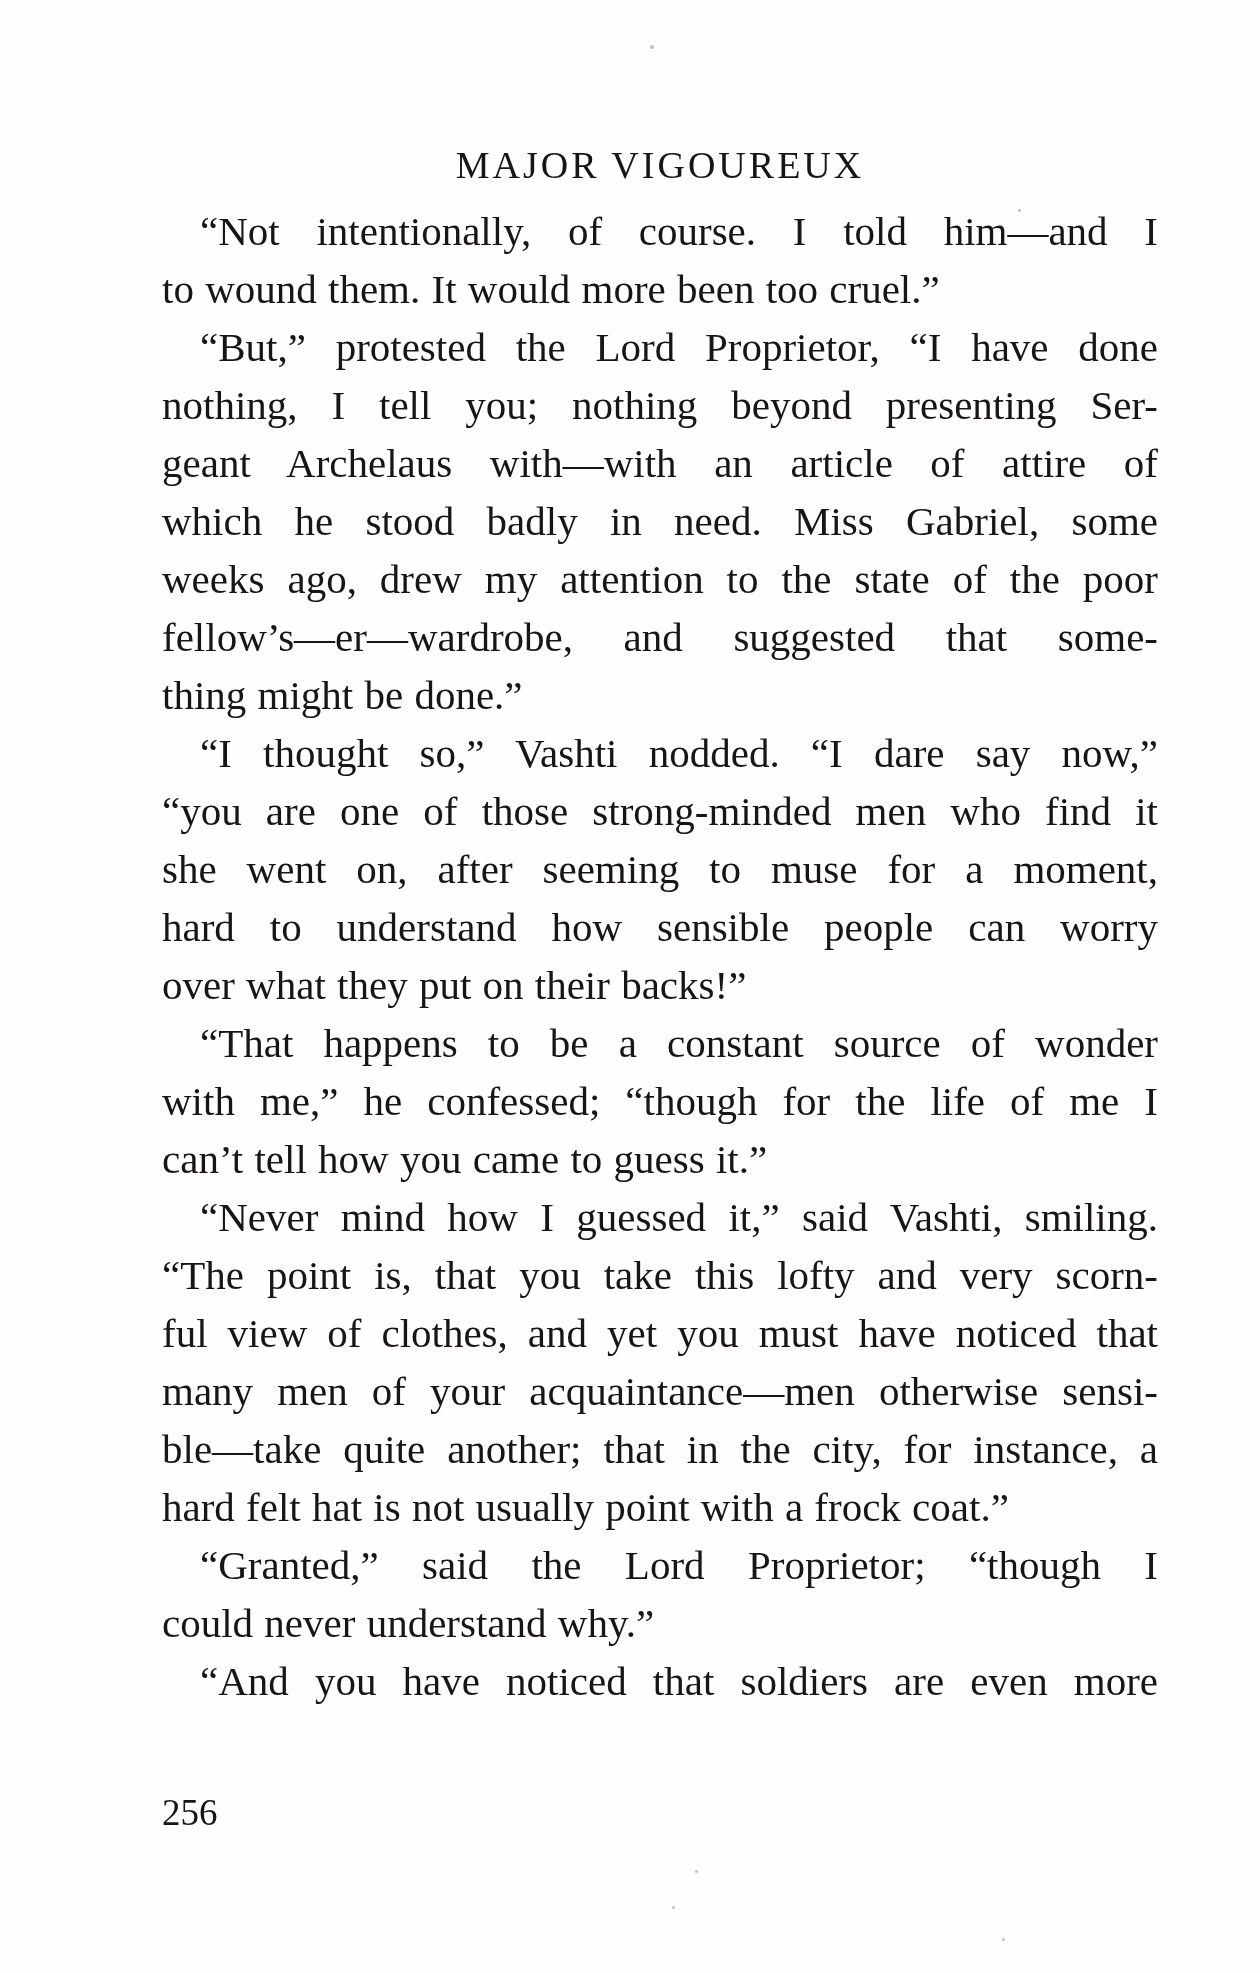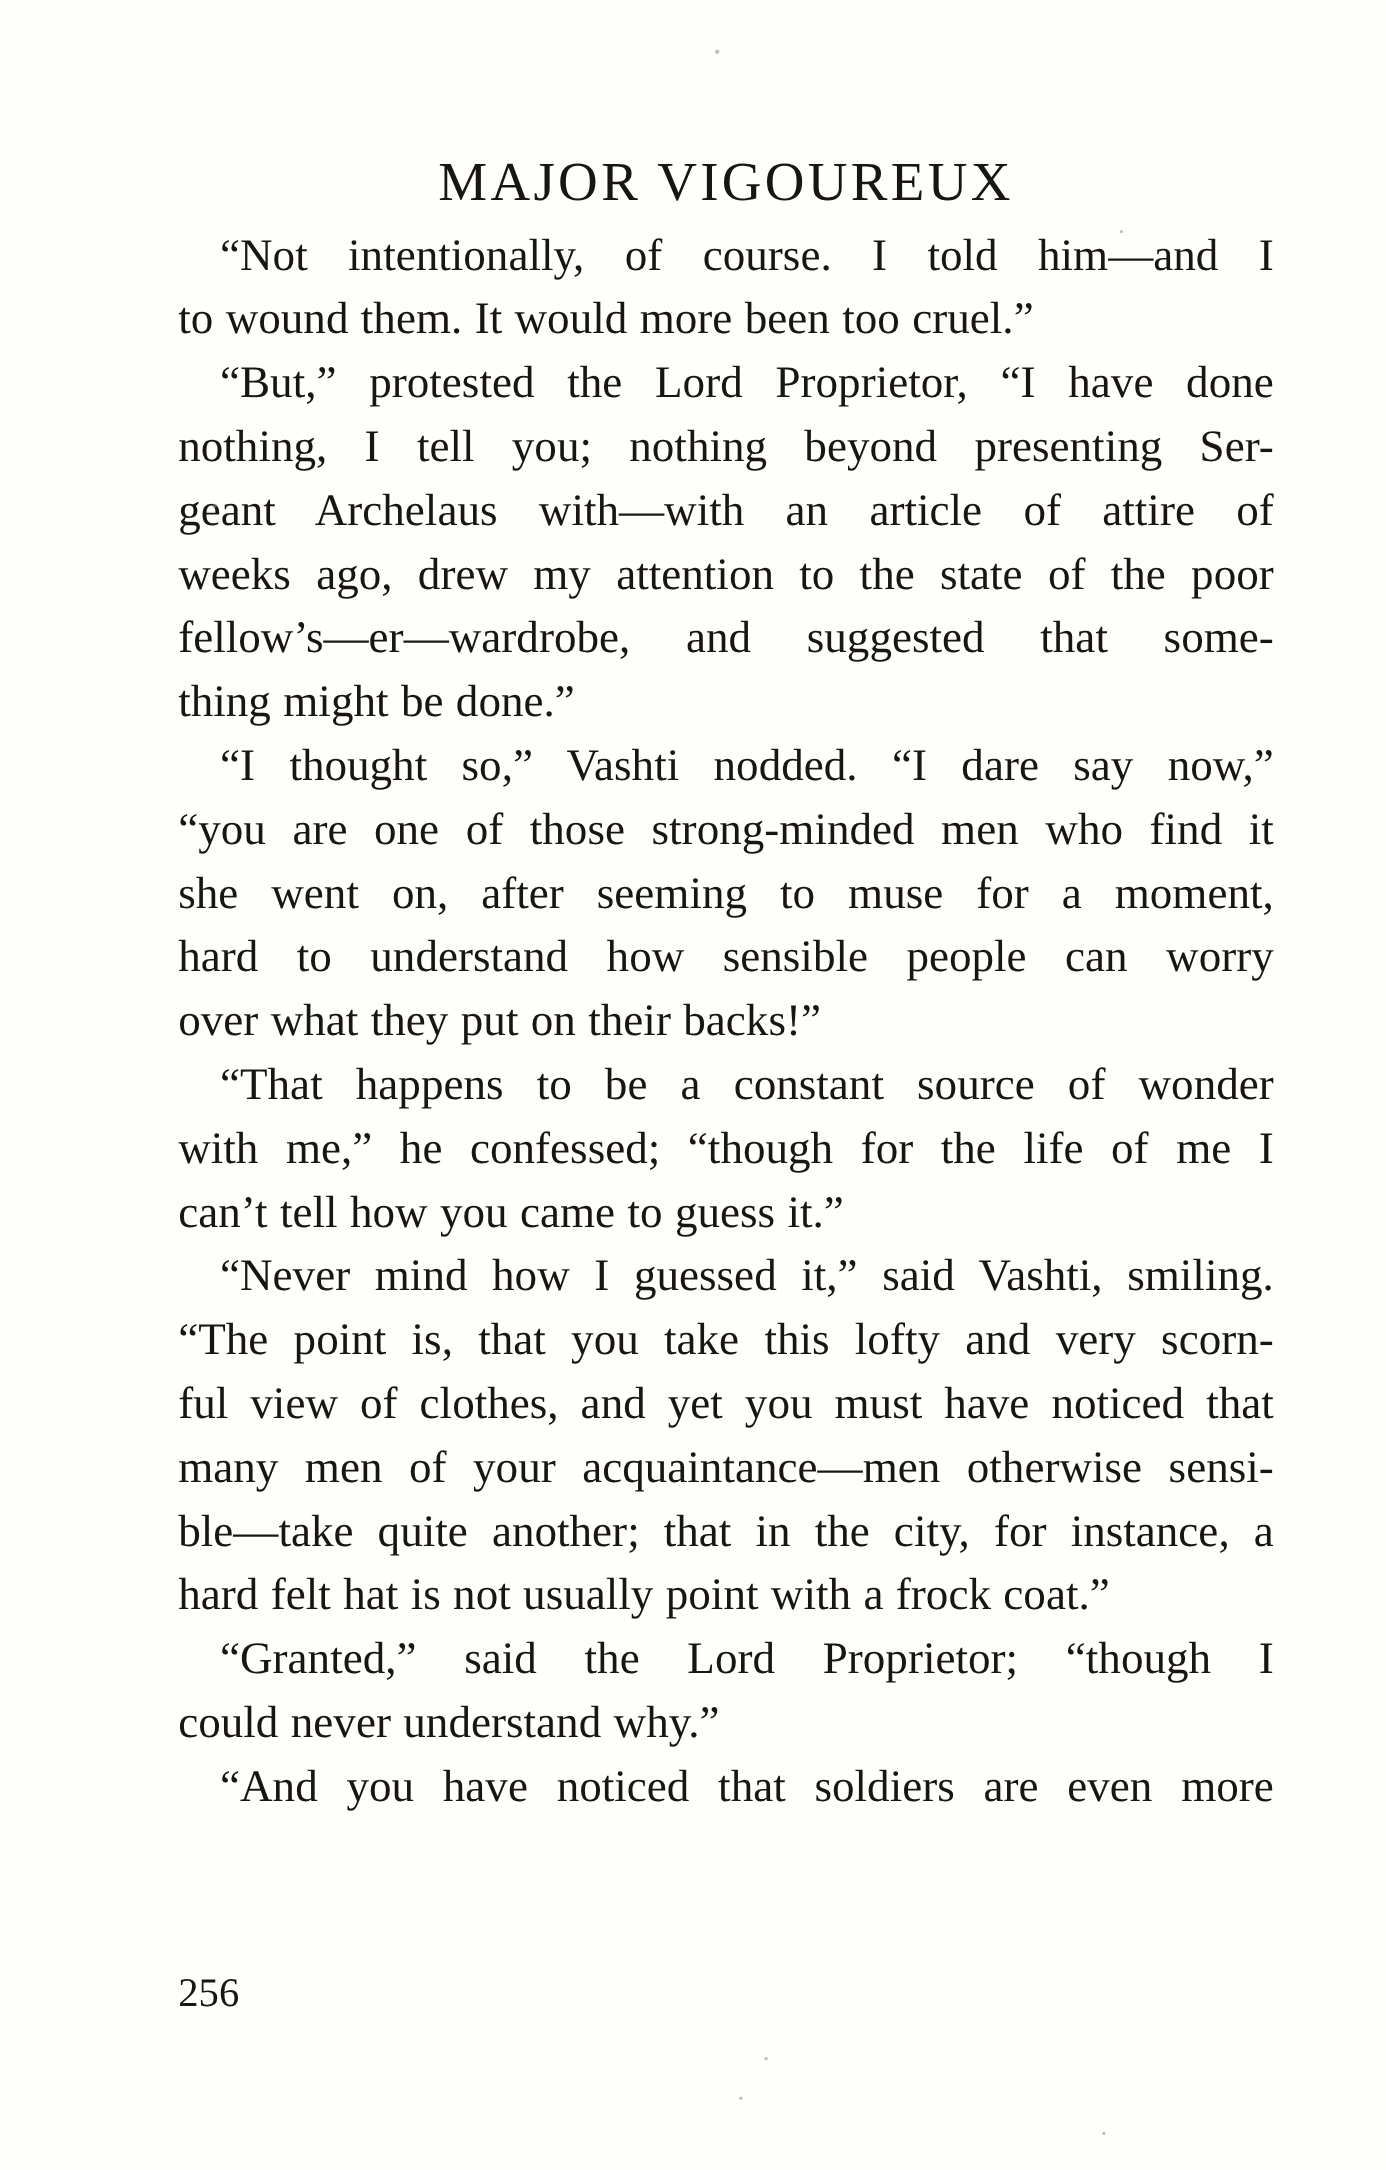--- a/index.html
+++ b/index.html
@@ -16,21 +16,21 @@
     background: #fefefd;
     color: #181512;
     overflow: hidden;
   }
   .running-head {
     position: absolute;
     top: 140px;
     left: 162px;
     width: 996px;
     text-align: center;
-    font-size: 50px;
+    font-size: 38px;
     letter-spacing: 3px;
     line-height: 50px;
     white-space: nowrap;
   }
   .text-block {
     position: absolute;
     top: 202px;
     left: 162px;
     width: 996px;
     font-size: 41px;
@@ -75,20 +75,21 @@
   <div class="running-head">MAJOR VIGOUREUX</div>
 
   <div class="text-block">
 
     <div class="line para-start">“Not intentionally, of course.  I told him—and I</div>
     <div class="line para-end">to wound them.  It would more been too cruel.”</div>
 
     <div class="line para-start">“But,” protested the Lord Proprietor, “I have done</div>
     <div class="line">nothing, I tell you; nothing beyond presenting Ser-</div>
     <div class="line">geant Archelaus with—with an article of attire of</div>
+    <div class="line">which he stood badly in need.  Miss Gabriel, some</div>
     <div class="line">weeks ago, drew my attention to the state of the poor</div>
     <div class="line">fellow’s—er—wardrobe, and suggested that some-</div>
     <div class="line para-end">thing might be done.”</div>
 
     <div class="line para-start">“I thought so,” Vashti nodded.  “I dare say now,”</div>
     <div class="line">“you are one of those strong-minded men who find it</div>
     <div class="line">she went on, after seeming to muse for a moment,</div>
     <div class="line">hard to understand how sensible people can worry</div>
     <div class="line para-end">over what they put on their backs!”</div>
 

